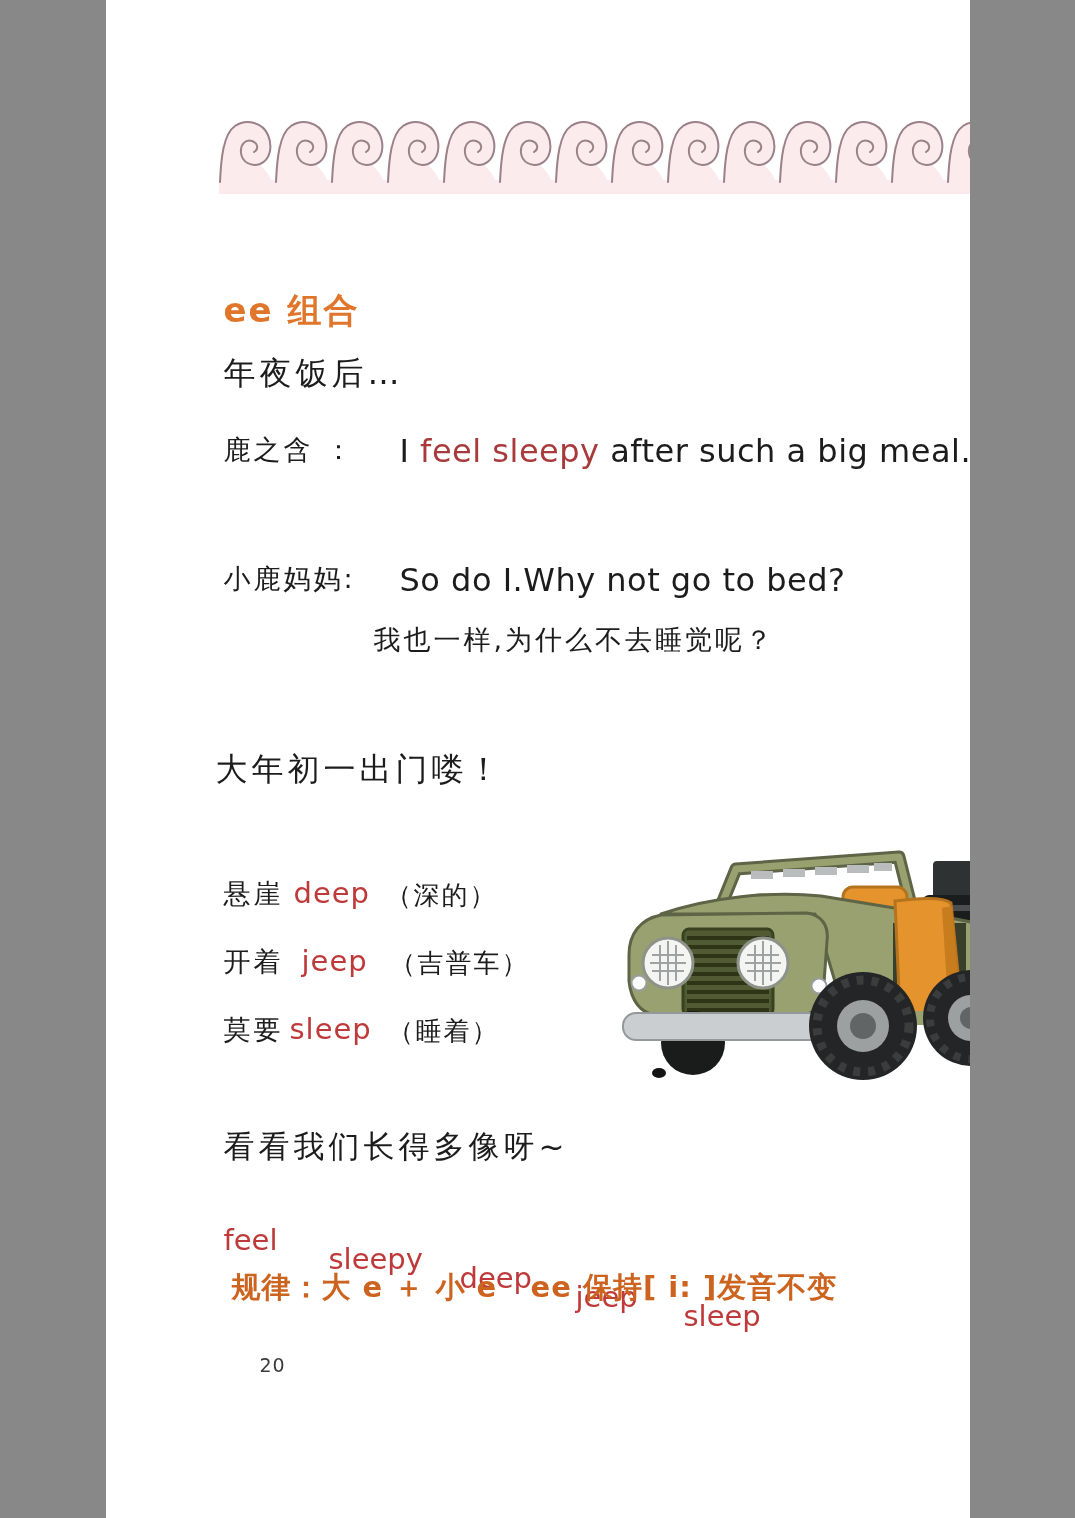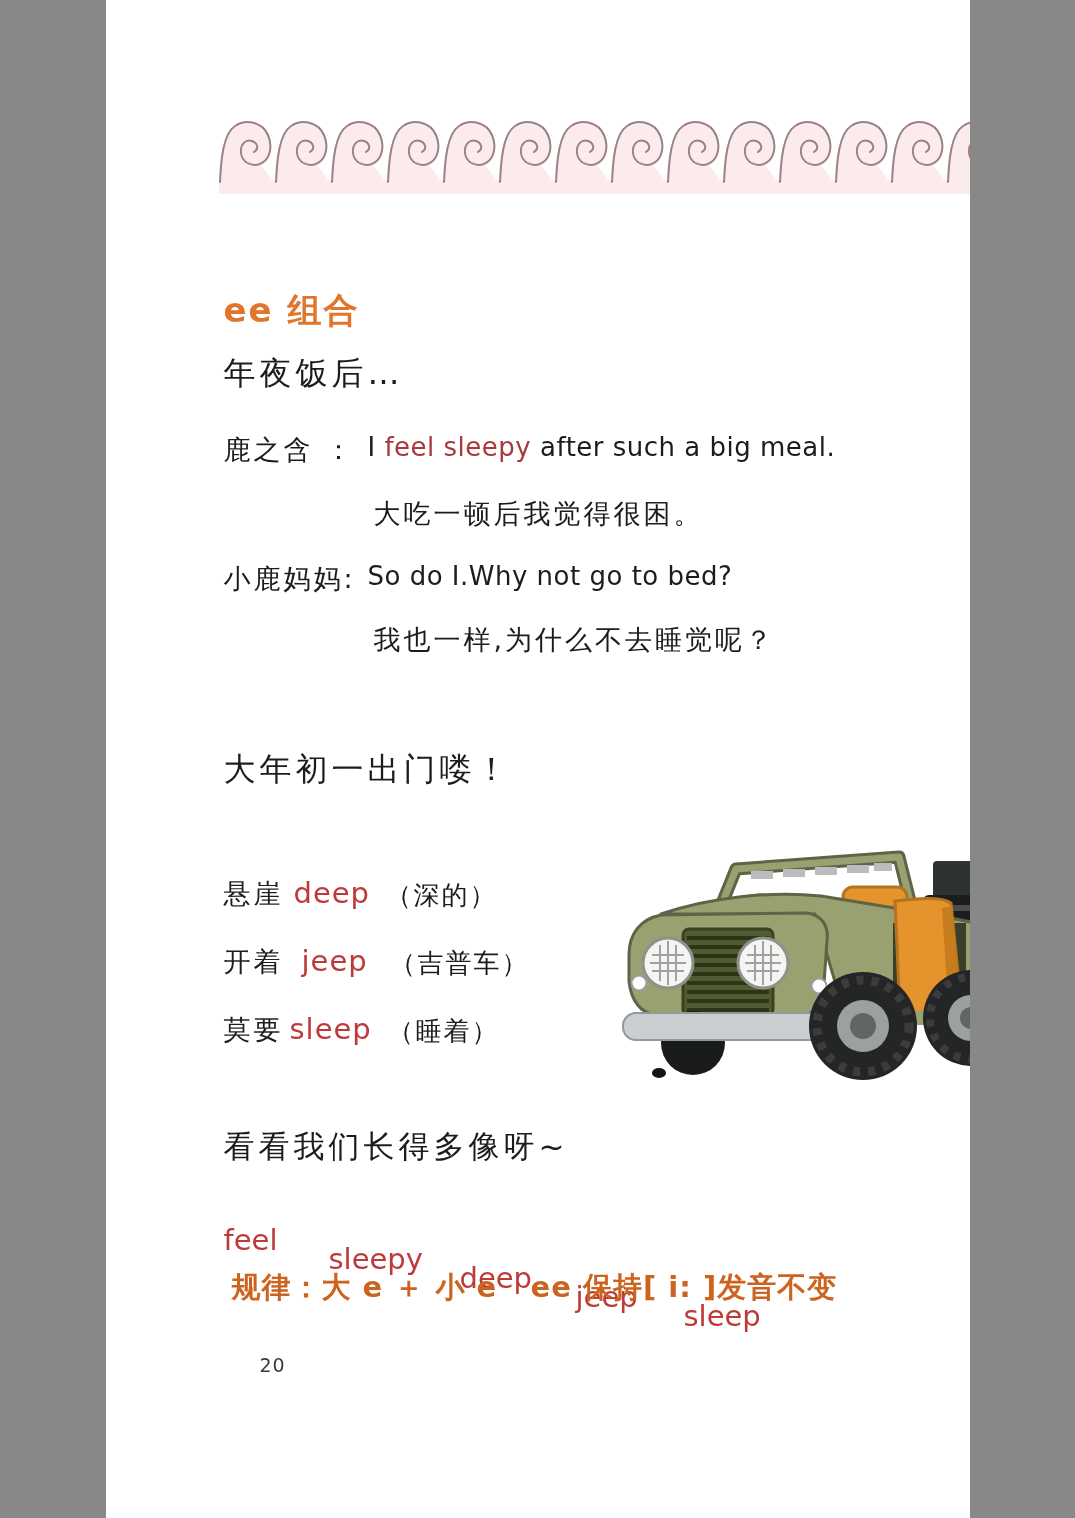--- a/index.html
+++ b/index.html
@@ -15,21 +15,21 @@
   }
   .abs { position: absolute; white-space: pre; }
   .cn { letter-spacing: 3px; }
   .title-orange {
     font-size: 34px; font-weight: bold;
     color: var(--accent_orange);
     letter-spacing: 2px;
   }
   .big-cn { font-size: 32px; letter-spacing: 4px; text-align: right; }
   .dlg { font-size: 27px; }
-  .dlg-en { font-size: 26px; letter-spacing: 0.5px; }
+  .dlg-en { font-size: 32px; letter-spacing: 0.5px; margin-left: 32px; }
   .hl-red { color: var(--red_dialogue); }
   .word-red { color: var(--red_word); font-size: 29px; letter-spacing: 1px; }
   .note-cn { font-size: 26px; letter-spacing: 2px; }
   .rule-line {
     font-size: 29px; font-weight: bold;
     color: var(--rule_orange);
     letter-spacing: 1px;
   }
   .red-row-word { position: absolute; color: var(--red_word); font-size: 29px; }
   .page-num { font-size: 19px; color: #3a3a3a; letter-spacing: 1px; }
@@ -65,27 +65,26 @@
         <use href="#curl" x="728"></use>
         <use href="#curl" x="784"></use>
     </svg>
   </div>
 
   <div class="abs title-orange" style="left:118px; top:288px;">ee 组合</div>
   <div class="abs big-cn" style="left:118px; top:352px;">年夜饭后…</div>
 
   <div class="abs dlg cn" style="left:118px; top:432px;">鹿之含 ：</div>
   <div class="abs dlg-en" style="left:262px; top:432px;"><span>I </span><span class="hl-red">feel sleepy</span><span> after such a big meal.</span></div>
-  <div class="abs dlg cn" style="left:268px; top:496px;">大吃一顿后我觉得很困。</div>
 
   <div class="abs dlg cn" style="left:118px; top:561px;">小鹿妈妈:</div>
   <div class="abs dlg-en" style="left:262px; top:561px;">So do I.Why not go to bed?</div>
   <div class="abs dlg cn" style="left:268px; top:622px;">我也一样,为什么不去睡觉呢？</div>
 
-  <div class="abs big-cn" style="left:118px; top:748px;">大年初一出门喽！</div>
+  <div class="abs big-cn" style="left:110px; top:748px;">大年初一出门喽！</div>
 
   <div class="abs" style="left:0; top:876px;">
     <span class="abs cn dlg" style="left:118px; top:0;">悬崖</span>
     <span class="abs word-red" style="left:188px; top:0;">deep</span>
     <span class="abs note-cn" style="left:280px; top:2px;">（深的）</span>
   </div>
   <div class="abs" style="left:0; top:944px;">
     <span class="abs cn dlg" style="left:118px; top:0;">开着</span>
     <span class="abs word-red" style="left:196px; top:0;">jeep</span>
     <span class="abs note-cn" style="left:284px; top:2px;">（吉普车）</span>

